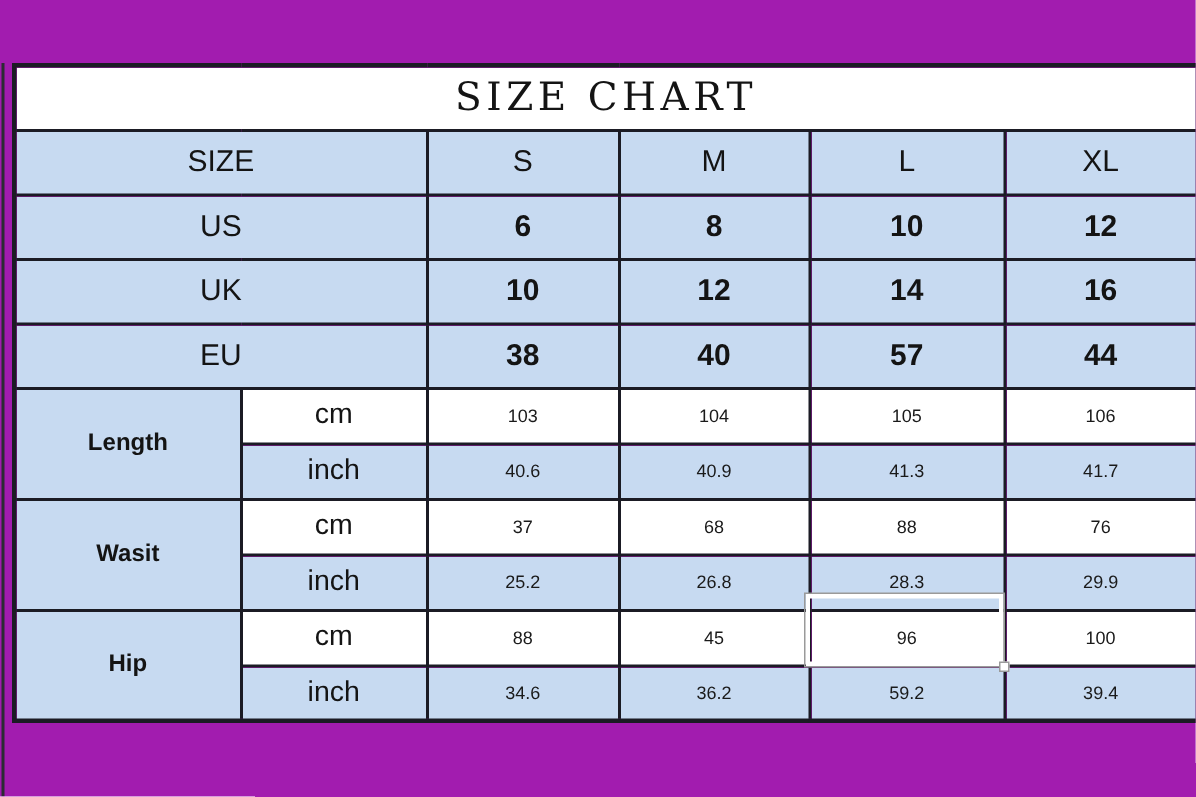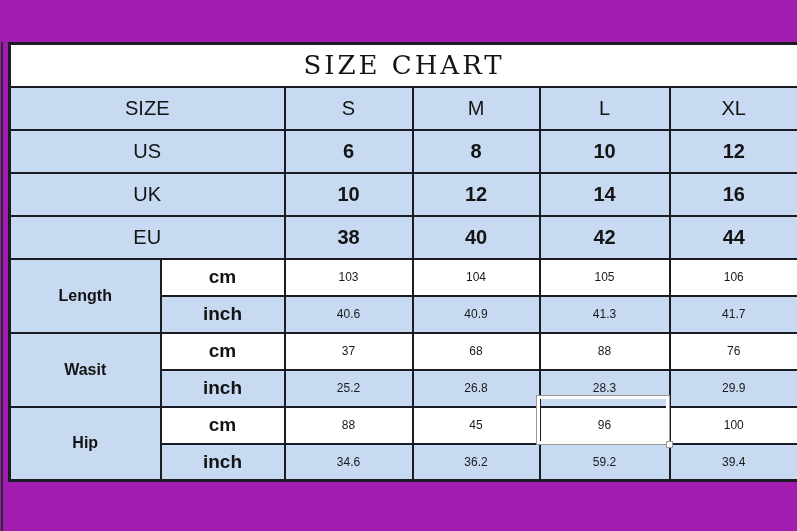--- a/index.html
+++ b/index.html
@@ -35,21 +35,21 @@
     font-family:"DejaVu Serif","Liberation Serif",serif;
     font-size:26px;
     letter-spacing:3px;
     font-weight:400;
   }
   .blue{background:#c7daf1;}
   .white{background:#ffffff;}
   .hdr{font-weight:normal;font-size:20px;}
   .sizeval{font-weight:bold;font-size:20px;}
   .sectlabel{font-weight:bold;font-size:16px;}
-  .unitlabel{font-weight:bold;font-size:19px;margin-top:16px;}
+  .unitlabel{font-weight:normal;font-size:19px;margin-top:16px;}
   .mval{font-weight:400;font-size:12px;color:#1a1a1a;}
   tr.r-title{height:43px;}
   tr.r-size{height:43px;}
   tr.r-meas{height:37px;}
   .cell-selection{
     position:absolute;left:536px;top:395px;width:134px;height:50px;
     box-sizing:border-box;
     border:1px solid #9a9a9a;
     box-shadow:inset 0 0 0 3px #ffffff;
     pointer-events:none;
@@ -104,21 +104,21 @@
       <td class="blue sizeval">10</td>
       <td class="blue sizeval">12</td>
       <td class="blue sizeval">14</td>
       <td class="blue sizeval">16</td>
     </tr>
 
     <tr class="r-size">
       <td colspan="2" class="blue hdr">EU</td>
       <td class="blue sizeval">38</td>
       <td class="blue sizeval">40</td>
-      <td class="blue sizeval">42</td>
+      <td class="blue sizeval">57</td>
       <td class="blue sizeval">44</td>
     </tr>
 
     <tr class="r-meas">
       <td rowspan="2" class="blue sectlabel">Length</td>
       <td class="white unitlabel">cm</td>
       <td class="white mval">103</td>
       <td class="white mval">104</td>
       <td class="white mval">105</td>
       <td class="white mval">106</td>

